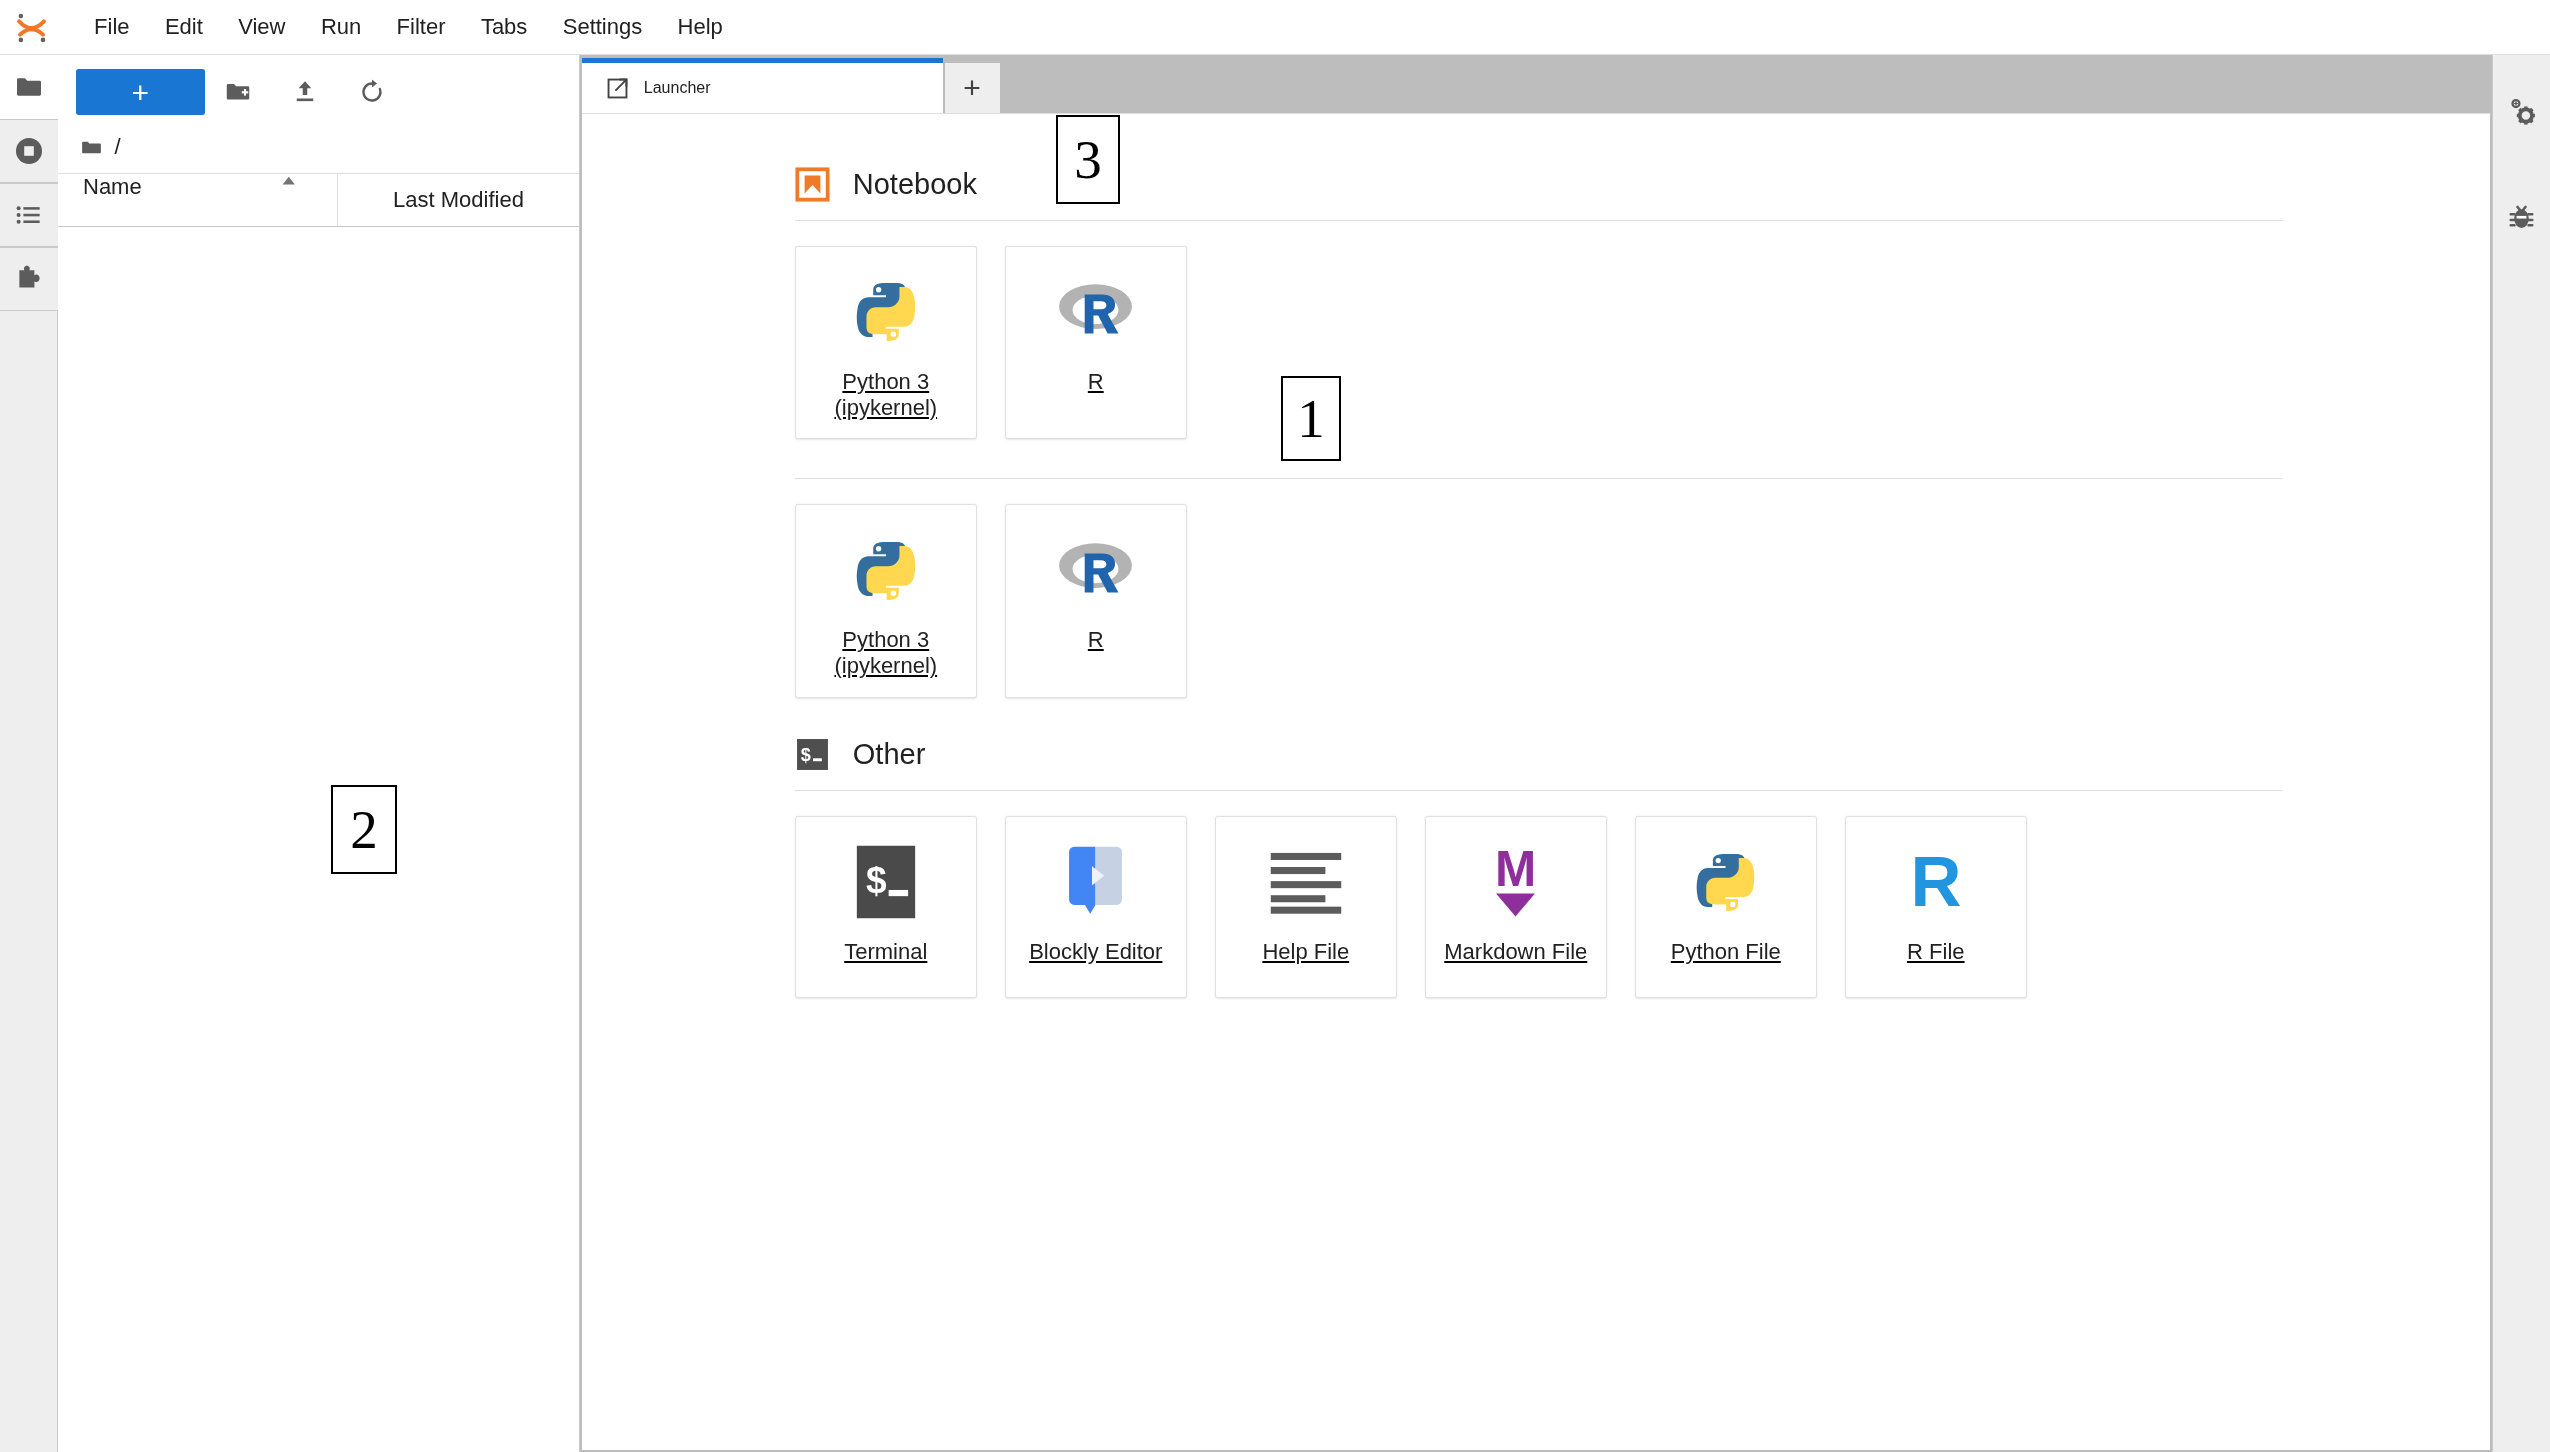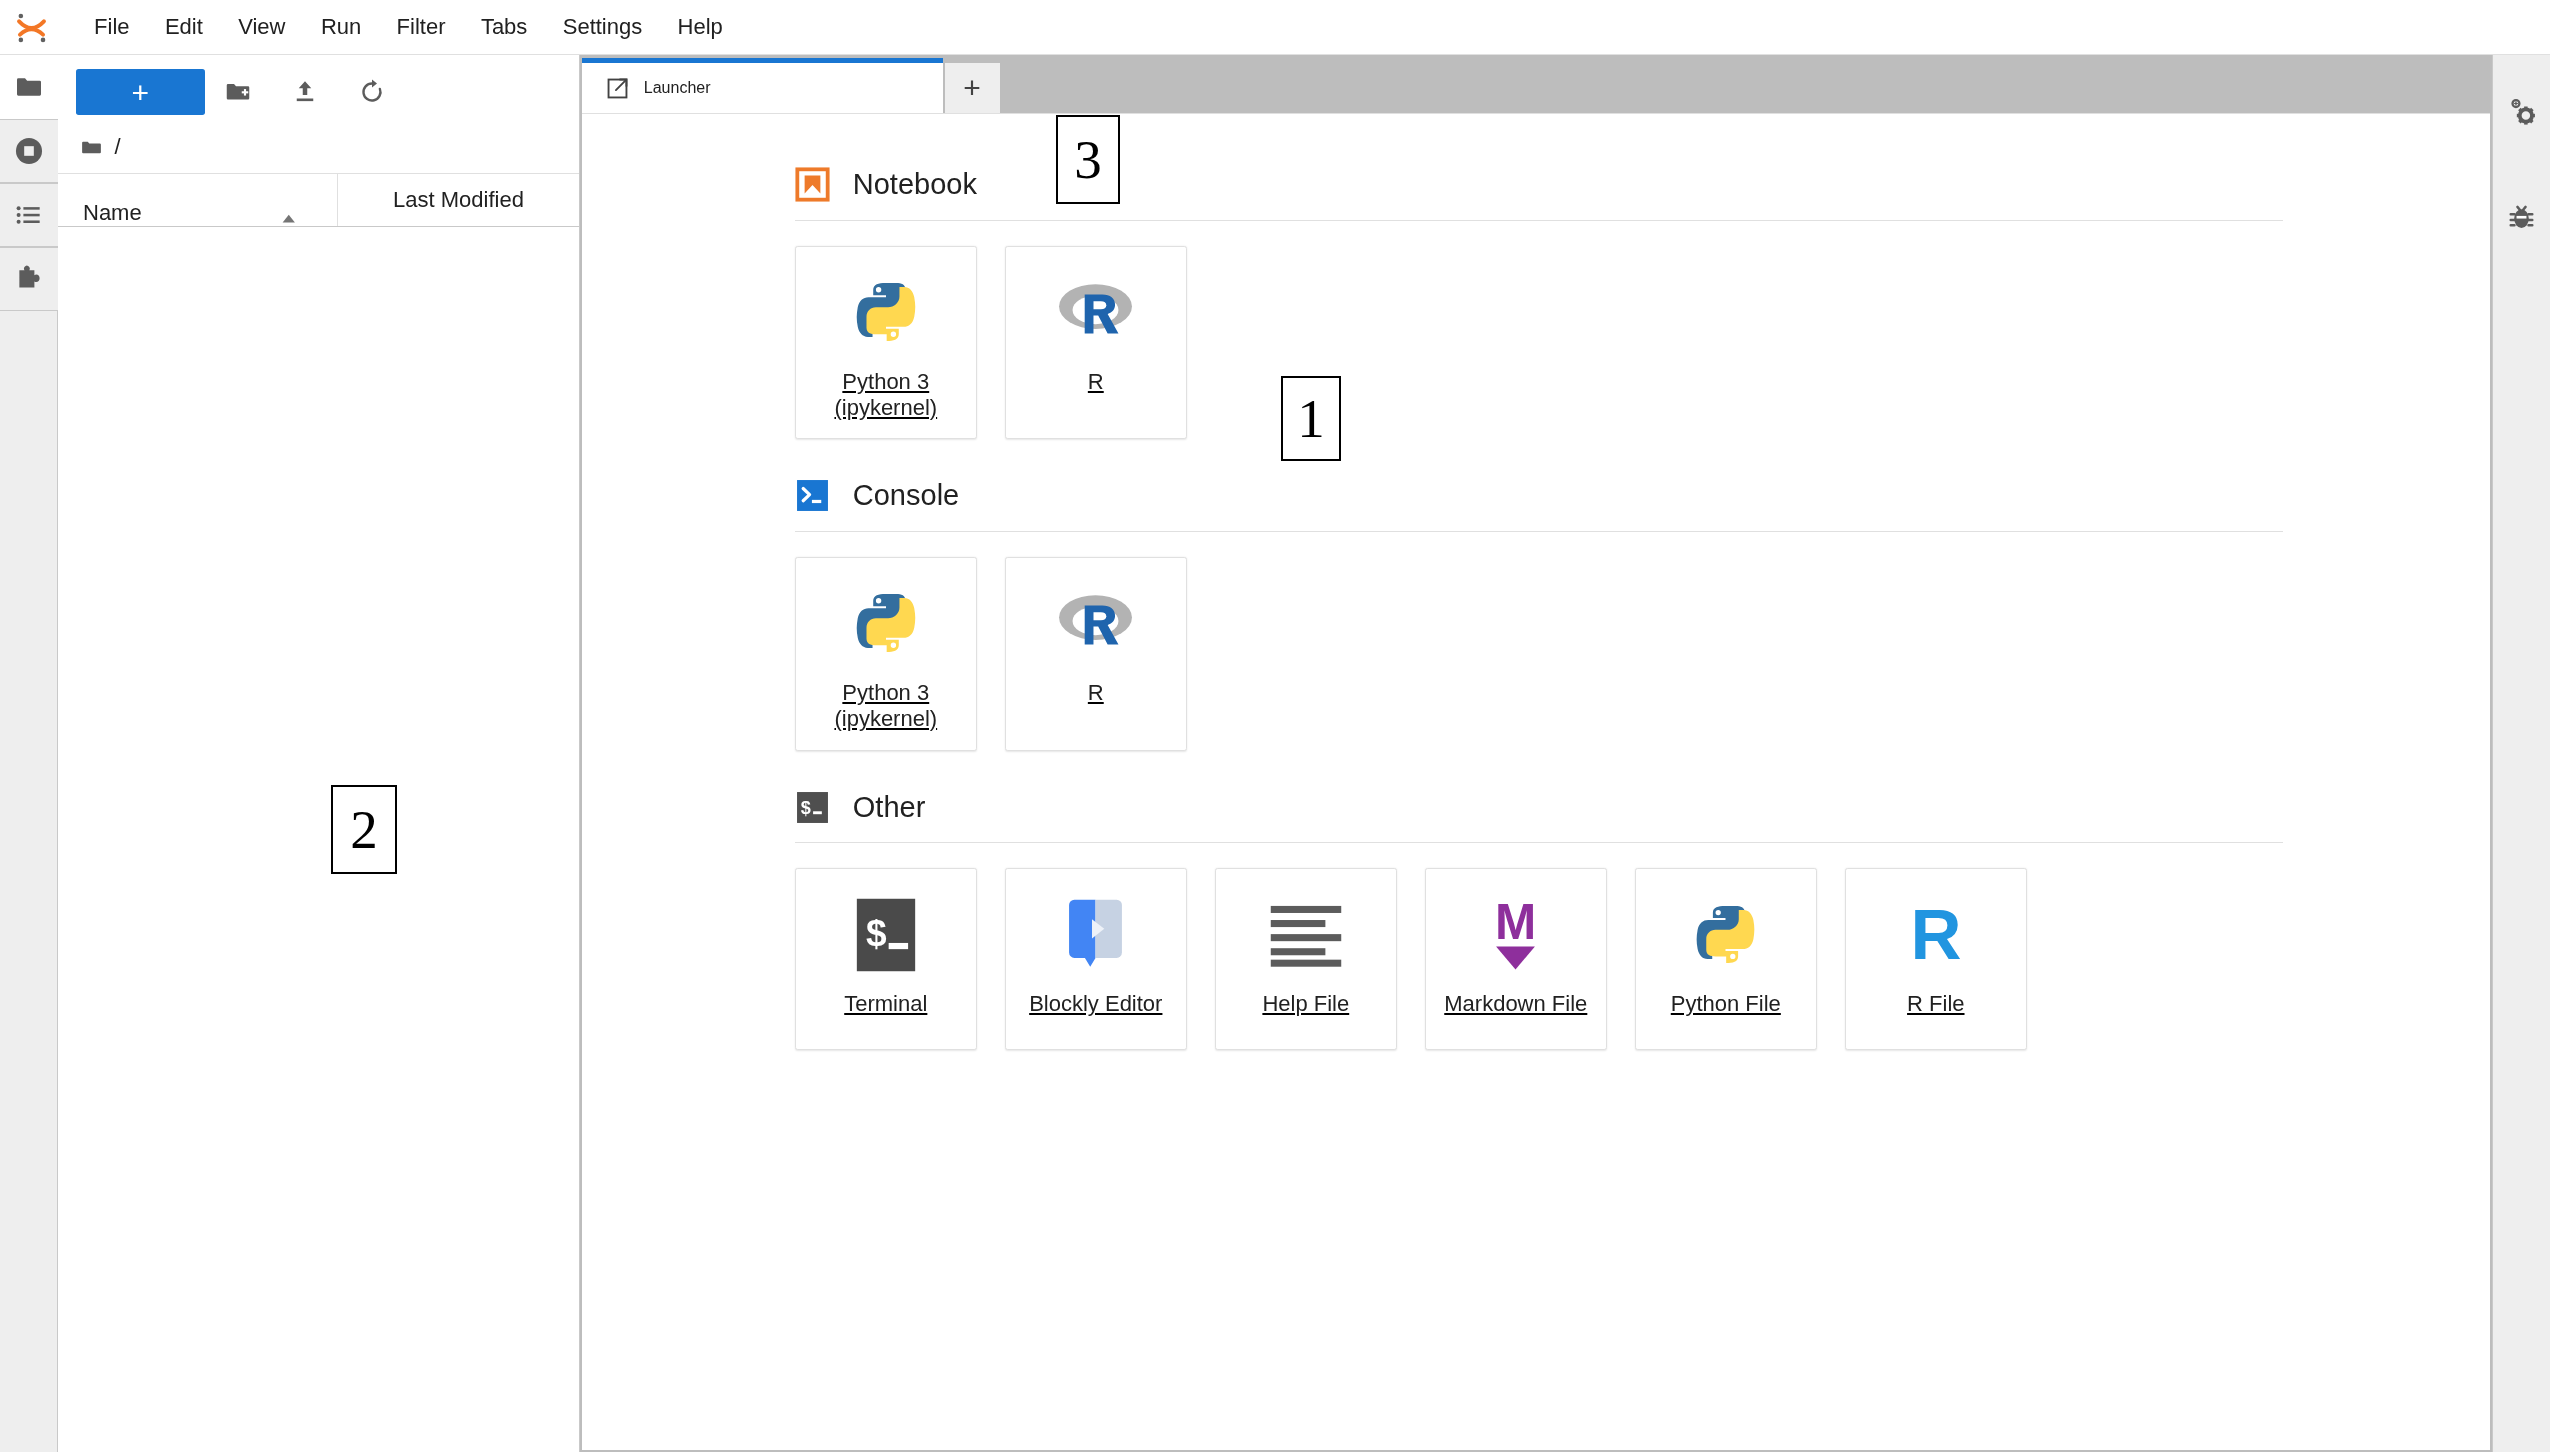--- a/index.html
+++ b/index.html
@@ -127,21 +127,21 @@
 
   .fb-header {
     display: flex;
     border-bottom: 0.9px solid #c9c9c9;
     height: 53px;
     align-items: center;
     background: #fff;
   }
   .fb-col-name {
     flex: 1;
-    display: flex; align-items: flex-end;
+    display: flex; align-items: flex-start;
     padding-left: 25px;
     font-size: 22px; color: #212121;
     border-right: 0.9px solid #e0e0e0;
     height: 100%;
     cursor: pointer;
   }
   .fb-col-name .sort-caret { margin-left: auto; margin-right: 39px; }
   .fb-col-mod {
     width: 241px;
     display: flex; align-items: center; justify-content: center;
@@ -434,28 +434,20 @@
                 </svg>
               </div>
               <div class="card-label">
                 <div>R</div>
               </div>
             </div>
           </div>
         </div>
 
         <div class="section" style="margin-top:39px;">
-          <div class="section-head">
-            <svg width="35" height="35" viewBox="0 0 24 24">
-              <rect x="1.4" y="1.4" width="21.2" height="21.2" fill="#1976d2"></rect>
-              <path d="M5.6 7.2l4.4 4.2-4.4 4.2" stroke="#fff" stroke-width="2.2" fill="none" stroke-linecap="round" stroke-linejoin="round"></path>
-              <rect x="11.6" y="15" width="6.4" height="2.2" fill="#fff"></rect>
-            </svg>
-            <span class="section-title">Console</span>
-          </div>
           <div class="section-rule"></div>
           <div class="card-row">
             <div class="card tall">
               <div class="card-icon">
                 <svg width="74" height="74" viewBox="0 0 110 110">
                   <path d="M54 12c-10 0-18 2-18 10v8h19v3H29c-8 0-14 5-16 15-2 11-2 18 0 29 2 9 7 15 15 15h7V78c0-9 8-16 17-16h18c8 0 14-6 14-14V22c0-8-6-10-14-10h-16zm-10 6a4 4 0 110 8 4 4 0 010-8z" fill="#336e9e"></path>
                   <path d="M56 98c10 0 18-2 18-10v-8H55v-3h26c8 0 14-5 16-15 2-11 2-18 0-29-2-9-7-15-15-15h-7v14c0 9-8 16-17 16H40c-8 0-14 6-14 14v16c0 8 6 10 14 10h16zm10-6a4 4 0 110-8 4 4 0 010 8z" fill="#ffd850"></path>
                 </svg>
               </div>
               <div class="card-label">

